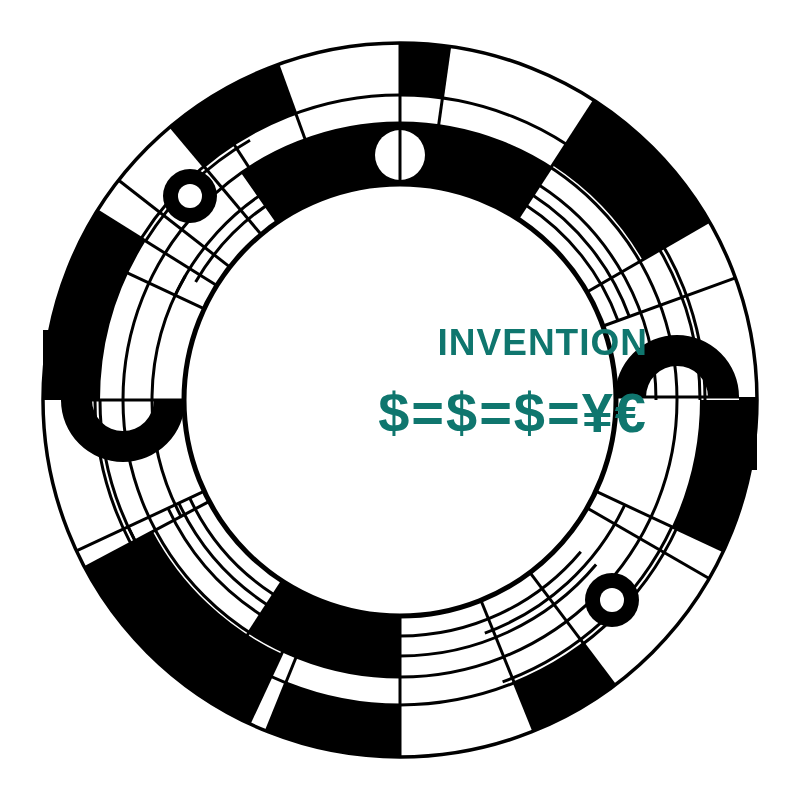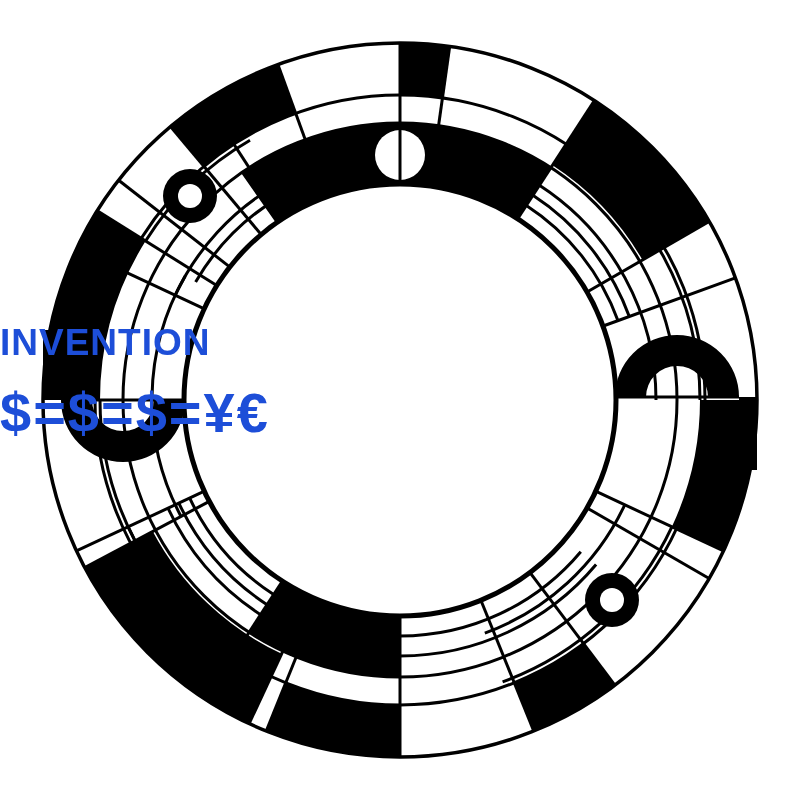--- a/index.html
+++ b/index.html
@@ -1,20 +1,20 @@
 <!DOCTYPE html>
 <html><head>
 <meta charset="utf-8">
 <style>
   html, body { margin: 0; padding: 0; background: #ffffff; }
   body { width: 800px; height: 800px; position: relative; overflow: hidden; }
   #emblem { position: absolute; left: 0; top: 0; width: 800px; height: 800px; }
   .center-text {
-    position: absolute; left: 0; width: 648px; text-align: left;
-    font-family: "Liberation Sans", "DejaVu Sans", sans-serif; font-weight: bold; color: #1d4ed8;
+    position: absolute; left: 0; width: 648px; text-align: right;
+    font-family: "Liberation Sans", "DejaVu Sans", sans-serif; font-weight: bold; color: #0f766e;
   }
   #title { top: 322px; font-size: 37px; letter-spacing: 1px; }
   #equation { top: 380px; font-size: 56px; letter-spacing: 2px; }
 </style>
 </head>
 <body>
 
 <svg id="emblem" viewBox="0 0 800 800" xmlns="http://www.w3.org/2000/svg">
   <g id="seg-layer">
       <path d="M170.52482334190546,126.52213380652483 A357,357 0 0 1 277.8988088327363,64.52973437943069 L295.683856285671,113.39375066029794 A305,305 0 0 0 203.94977904560548,166.3564448487117 Z" fill="#000"></path>

